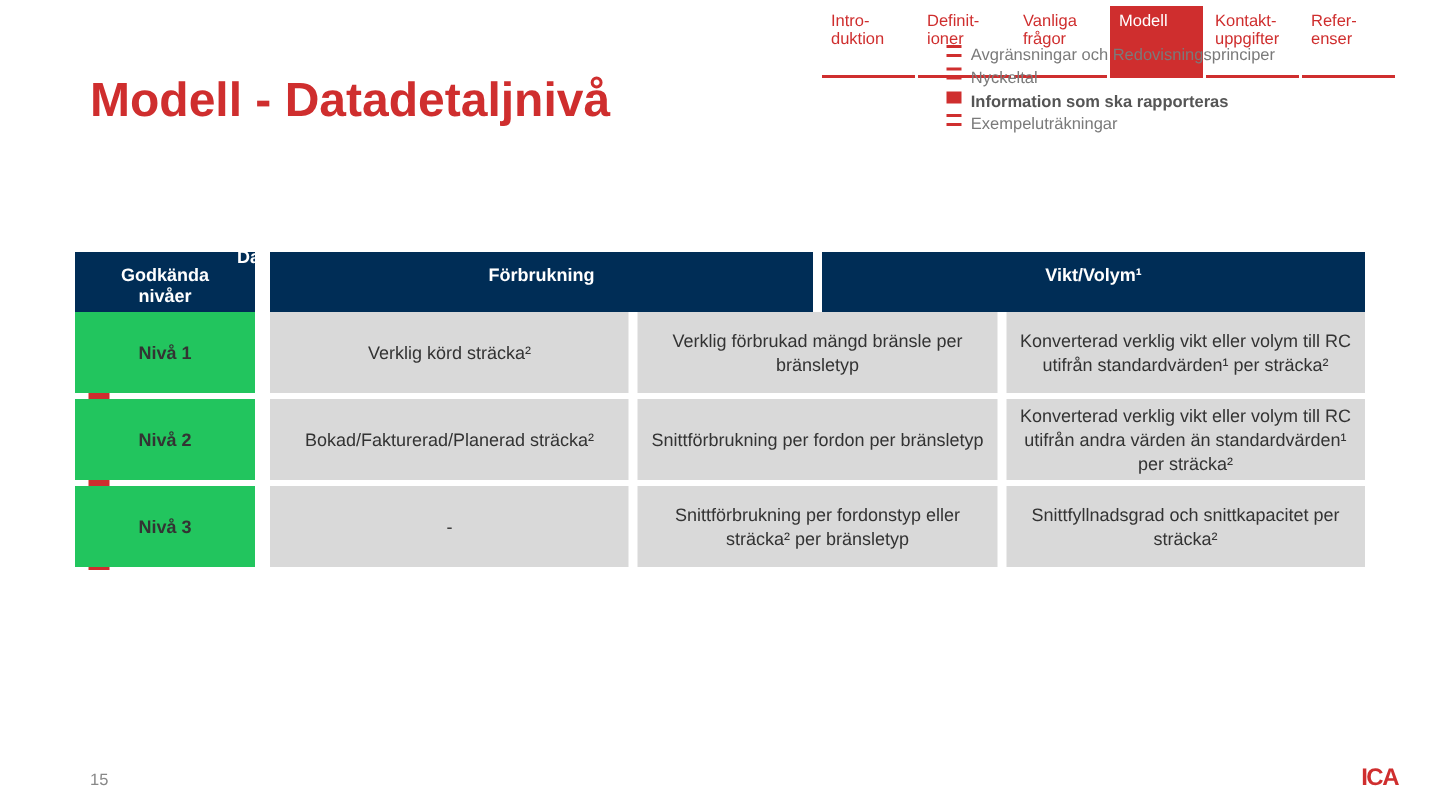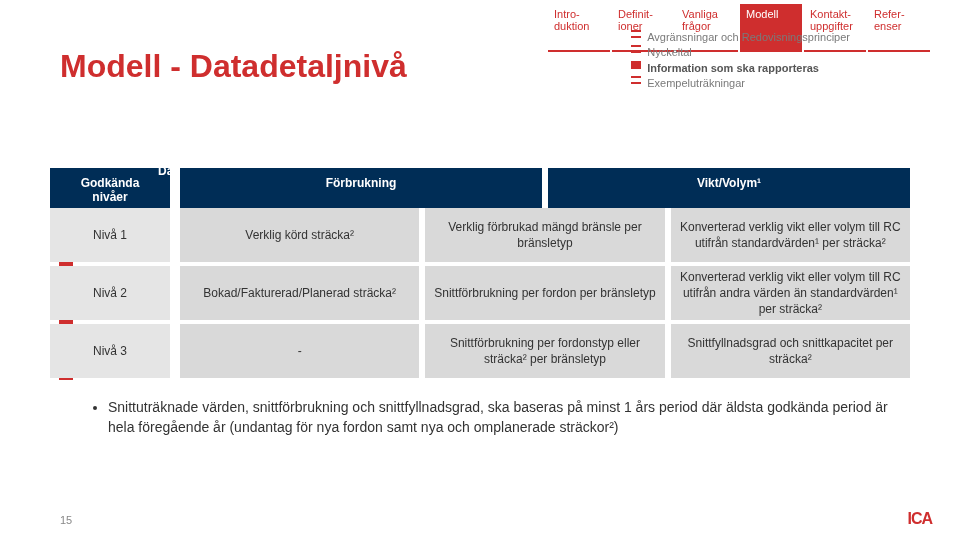--- a/index.html
+++ b/index.html
@@ -11,21 +11,21 @@
   .subnav{position:absolute;right:110px;top:30px;font-size:11px;color:#7a7a7a;line-height:1.4}
   .subnav .row{display:flex;gap:6px}
   .subnav .mark{width:10px;height:8px;display:inline-block}
   .subnav .mark.on{background:#cf2e2e}
   .subnav .mark.onfaint{display:flex;flex-direction:column;justify-content:space-between;height:8px}
   .subnav .mark.onfaint span{display:block;width:10px;height:2px;background:#cf2e2e}
   .subnav .bold{font-weight:bold;color:#555}
   .content{position:absolute;left:50px;top:168px;width:860px}
   .levcol{position:absolute;left:0;top:0;width:120px}
   .hdrcell{background:#002d56;color:#fff;font-size:12px;font-weight:bold;text-align:center;padding:8px 4px;line-height:1.2;box-sizing:border-box}
-  .levcell{background:#e5e5e5;color:#333;font-size:12px;font-weight:normal;text-align:center;display:flex;align-items:center;justify-content:center;box-sizing:border-box}
+  .levcell{background:#22c55e;color:#333;font-size:12px;font-weight:bold;text-align:center;display:flex;align-items:center;justify-content:center;box-sizing:border-box}
   .datahdr{position:absolute;left:130px;top:0;right:0;display:flex;gap:6px}
   .datahdr .hdrcell{flex:1}
   .datarows{position:absolute;left:130px;top:40px;right:0;display:flex;flex-direction:column;gap:4px}
   .drow{display:flex;gap:6px}
   .dcell{flex:1;background:#d9d9d9;color:#333;font-size:12px;text-align:center;display:flex;align-items:center;justify-content:center;padding:6px 8px;box-sizing:border-box;line-height:1.35}
   .levstack{position:absolute;left:0;top:40px;width:120px;display:flex;flex-direction:column;gap:4px}
   .arrow{position:absolute;left:55px;top:210px;width:22px;height:170px}
   .arrow .head{width:0;height:0;border-left:11px solid transparent;border-right:11px solid transparent;border-bottom:18px solid #cf2e2e}
   .arrow .shaft{width:14px;height:152px;background:#cf2e2e;margin:0 auto}
   .note{position:absolute;left:90px;top:398px;width:810px;font-size:14px;color:#333;line-height:1.4}
@@ -112,22 +112,17 @@
       <div class="dcell h54">Konverterad verklig vikt eller volym till RC utifrån andra värden än standardvärden¹ per sträcka²</div>
     </div>
     <div class="drow">
       <div class="dcell h54">-</div>
       <div class="dcell h54">Snittförbrukning per fordonstyp eller sträcka² per bränsletyp</div>
       <div class="dcell h54">Snittfyllnadsgrad och snittkapacitet per sträcka²</div>
     </div>
   </div>
 </div>
 
-<div class="note">
-  <ul>
-        <li>Snittuträknade värden, snittförbrukning och snittfyllnadsgrad, ska baseras på minst 1 års period där äldsta godkända period är hela föregående år (undantag för nya fordon samt nya och omplanerade sträckor²)</li>
-      </ul>
-</div>
 
 <div class="pagenum">15</div>
 <div class="logo">ICA</div>
 
 </div>
 
 </body></html>

